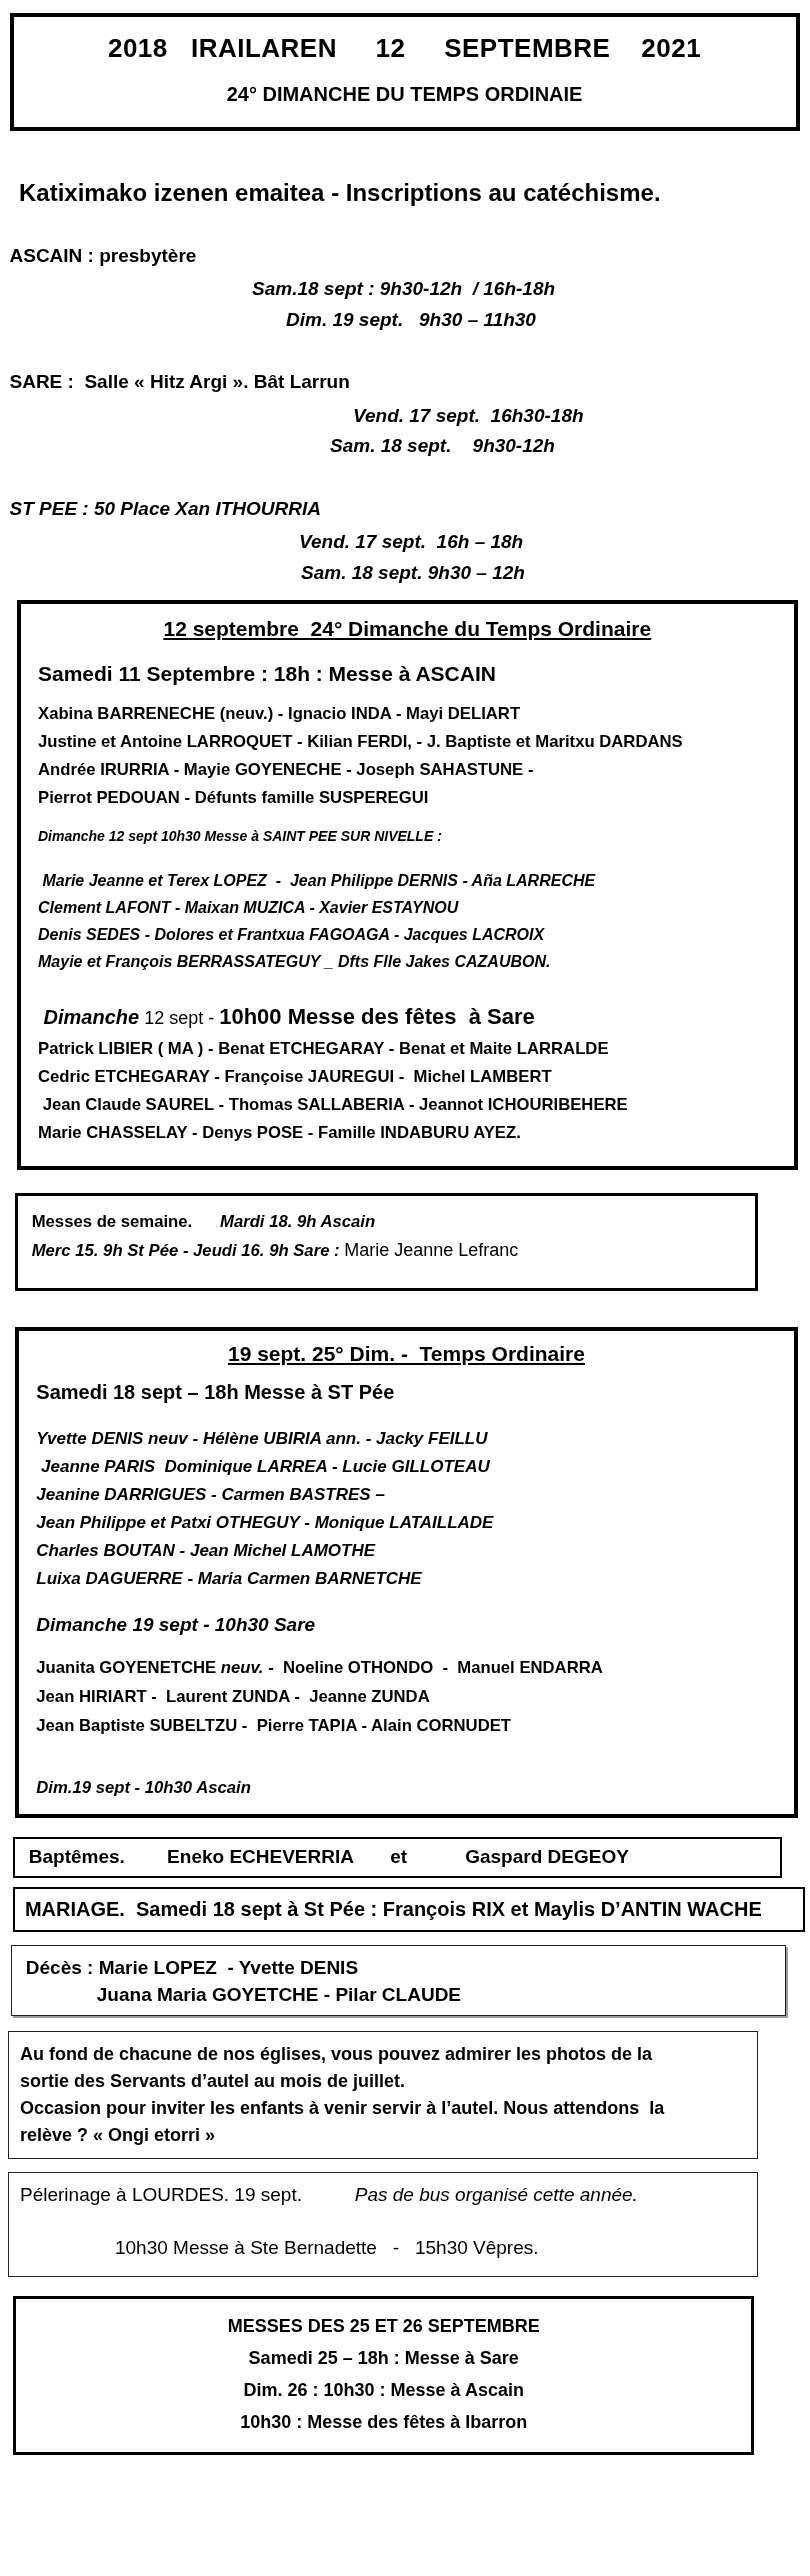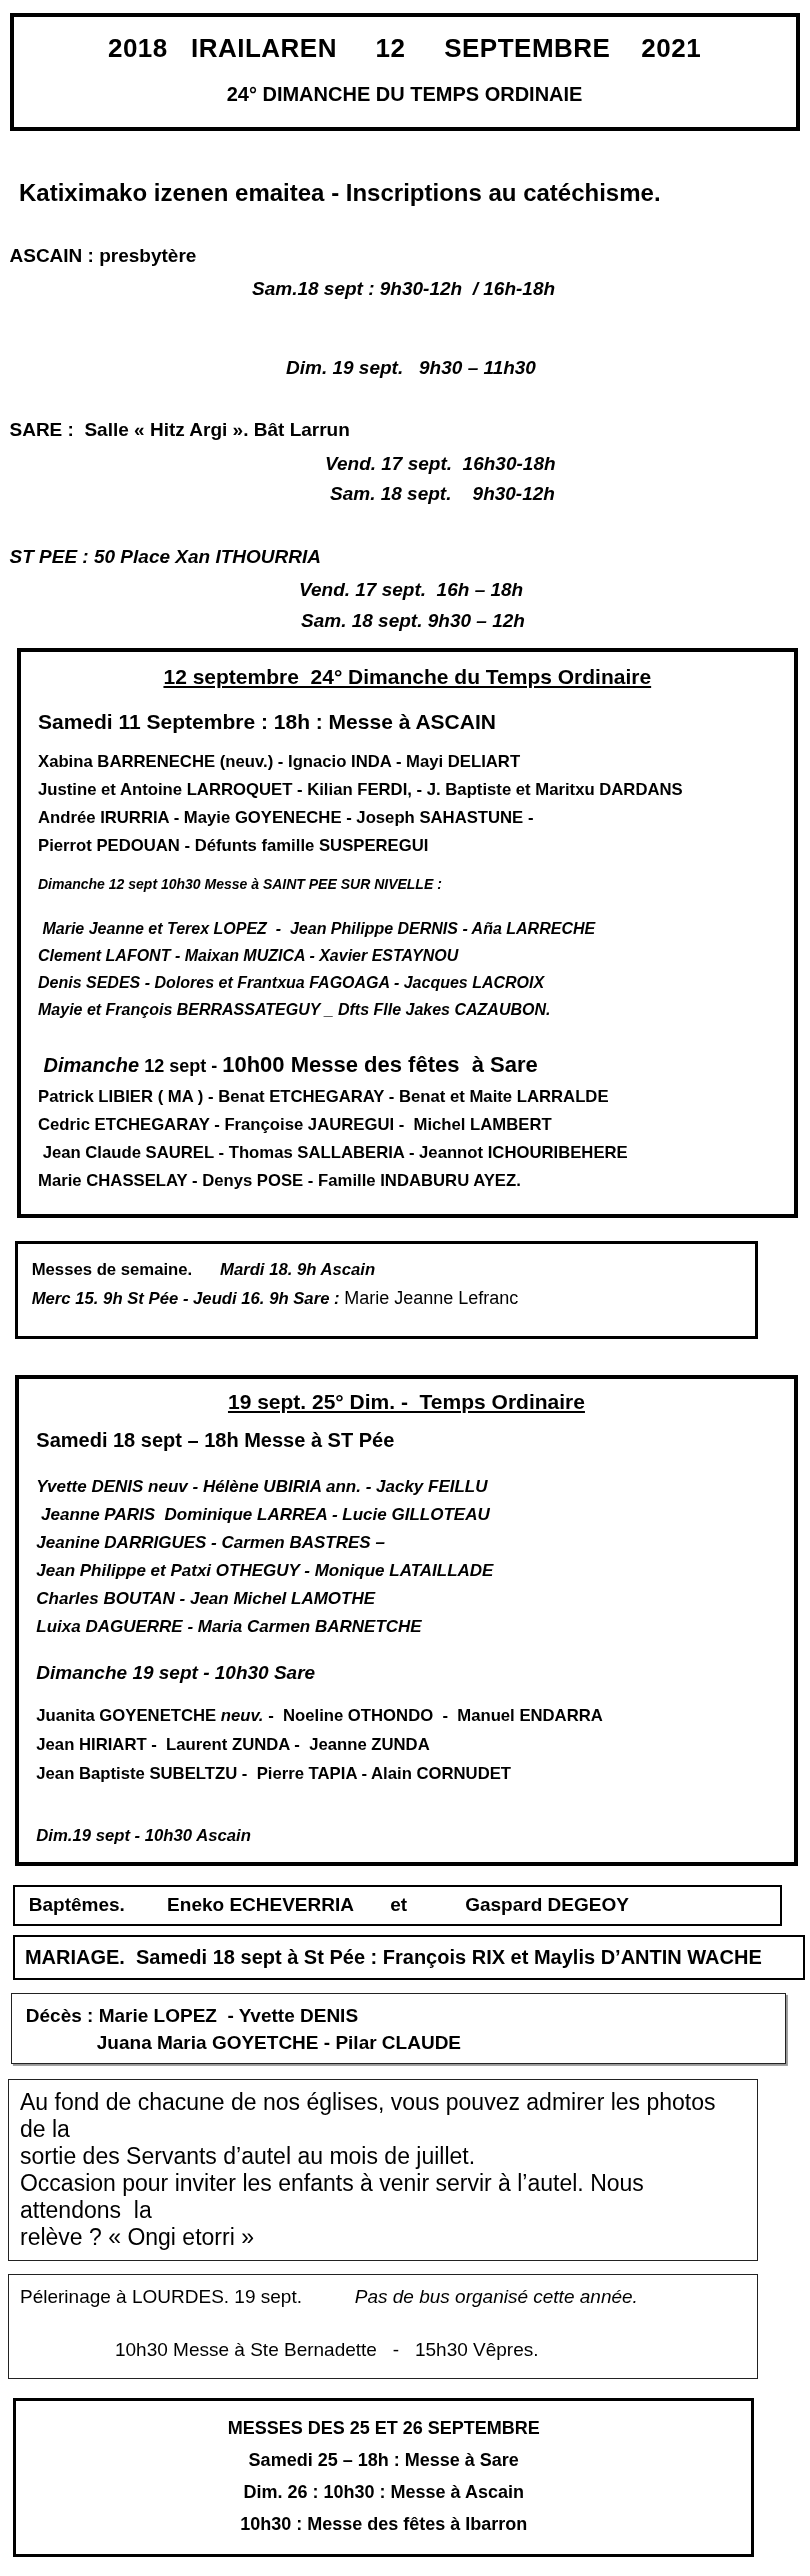--- a/index.html
+++ b/index.html
@@ -22,36 +22,36 @@
   
   .cat-title { margin:48px 9.5px 0 19px; font-size:24px; font-weight:bold; }
 
   
   .locations { margin-top:38px; }
   .loc { margin-top:36px; }
   .loc-name { font-size:19px; padding-left:9.5px; }
   .loc-name.it { font-style:italic; }
   .loc-times { margin-top:7.6px; }
   .loc-time { font-size:19px; font-weight:bold; font-style:italic; line-height:30.5px; }
-  .t00 { padding-left:252px; } .t01 { padding-left:286px;margin-top:48px; }
-  .t10 { padding-left:325px; } .t11 { padding-left:330px; }
+  .t00 { padding-left:252px; } .t01 { padding-left:286px; }
+  .t10 { padding-left:325px;margin-left:28px; } .t11 { padding-left:330px; }
   .t20 { padding-left:299px; } .t21 { padding-left:301px; }
 
   
   .mass-box { margin:11.4px 13.4px 0 17px; border:4.8px solid #000; padding:13.4px 17px 19px; }
   .mass-box-title { font-size:21px; font-weight:bold; text-decoration:underline; text-align:center; }
   .mass-head-1 { font-size:21px; font-weight:bold; margin-top:21px; }
   .name-line { font-size:16.7px; font-weight:bold; line-height:28px; }
   .names-ascain { margin-top:13.4px; }
   .mass-head-2 { font-size:14px; font-weight:bold; font-style:italic; margin-top:16px; }
   .names-stpee { margin-top:23px; }
   .names-stpee .name-line { font-style:italic; font-size:16px; line-height:27px; }
   .mass-head-3 { margin-top:29px; }
   .mh3-a { font-size:20px; font-weight:bold; font-style:italic; }
-  .mh3-b { font-size:18px; font-weight:bold; }
+  .mh3-b { font-size:18px; font-weight:normal; }
   .mh3-c { font-size:22px; font-weight:bold; }
   .names-sare { margin-top:5.7px; }
 
   
   .week-box { margin:23px 53px 0 15.3px; border:3.8px solid #000; padding:11.4px 13.4px 23px; }
   .week-line { font-size:16.7px; line-height:28px; }
   .week-label { font-weight:bold; }
   .week-reg { font-weight:normal; font-size:18px; }
 
   
@@ -67,21 +67,21 @@
   
   .bapt-box { margin:19px 29px 0 13.4px; border:2.9px solid #000; padding:7.6px 13.4px; }
   .bapt-text { font-size:19px; font-weight:bold; }
   .mar-box { margin:9.5px 5.7px 0 13.4px; border:2.9px solid #000; padding:8.6px 9.5px; }
   .mar-text { font-size:20px; font-weight:bold; }
   .dec-box { margin:13.4px 25px 0 11.4px; border:1.9px solid #222; padding:7.6px 13.4px; box-shadow:1.9px 1.9px 0 #999; }
   .dec-line { font-size:19px; font-weight:bold; line-height:27px; }
   .dec-line2 { padding-left:71px; }
 
   .photo-box { margin:15.3px 53px 0 7.6px; border:1.9px solid #222; padding:8.6px 11.4px; }
-  .photo-text { font-size:23px; line-height:27px; font-weight:normal; }
+  .photo-text { font-size:18px; line-height:27px; font-weight:bold; }
 
   .lourdes-box { margin:13.4px 53px 0 7.6px; border:1.9px solid #222; padding:11.4px 11.4px 17px; }
   .lourdes-l1 { font-size:19px; }
   .lourdes-it { font-style:italic; }
   .lourdes-l2 { font-size:19px; margin-top:30.5px; padding-left:95px; }
 
   .final-box { margin:19px 57px 0 13.4px; border:3.8px solid #000; padding:11.4px 9.5px 13.4px; text-align:center; }
   .final-title { font-size:18px; font-weight:bold; line-height:32px; }
   .final-line { font-size:18px; font-weight:bold; line-height:32px; }
 </style>

